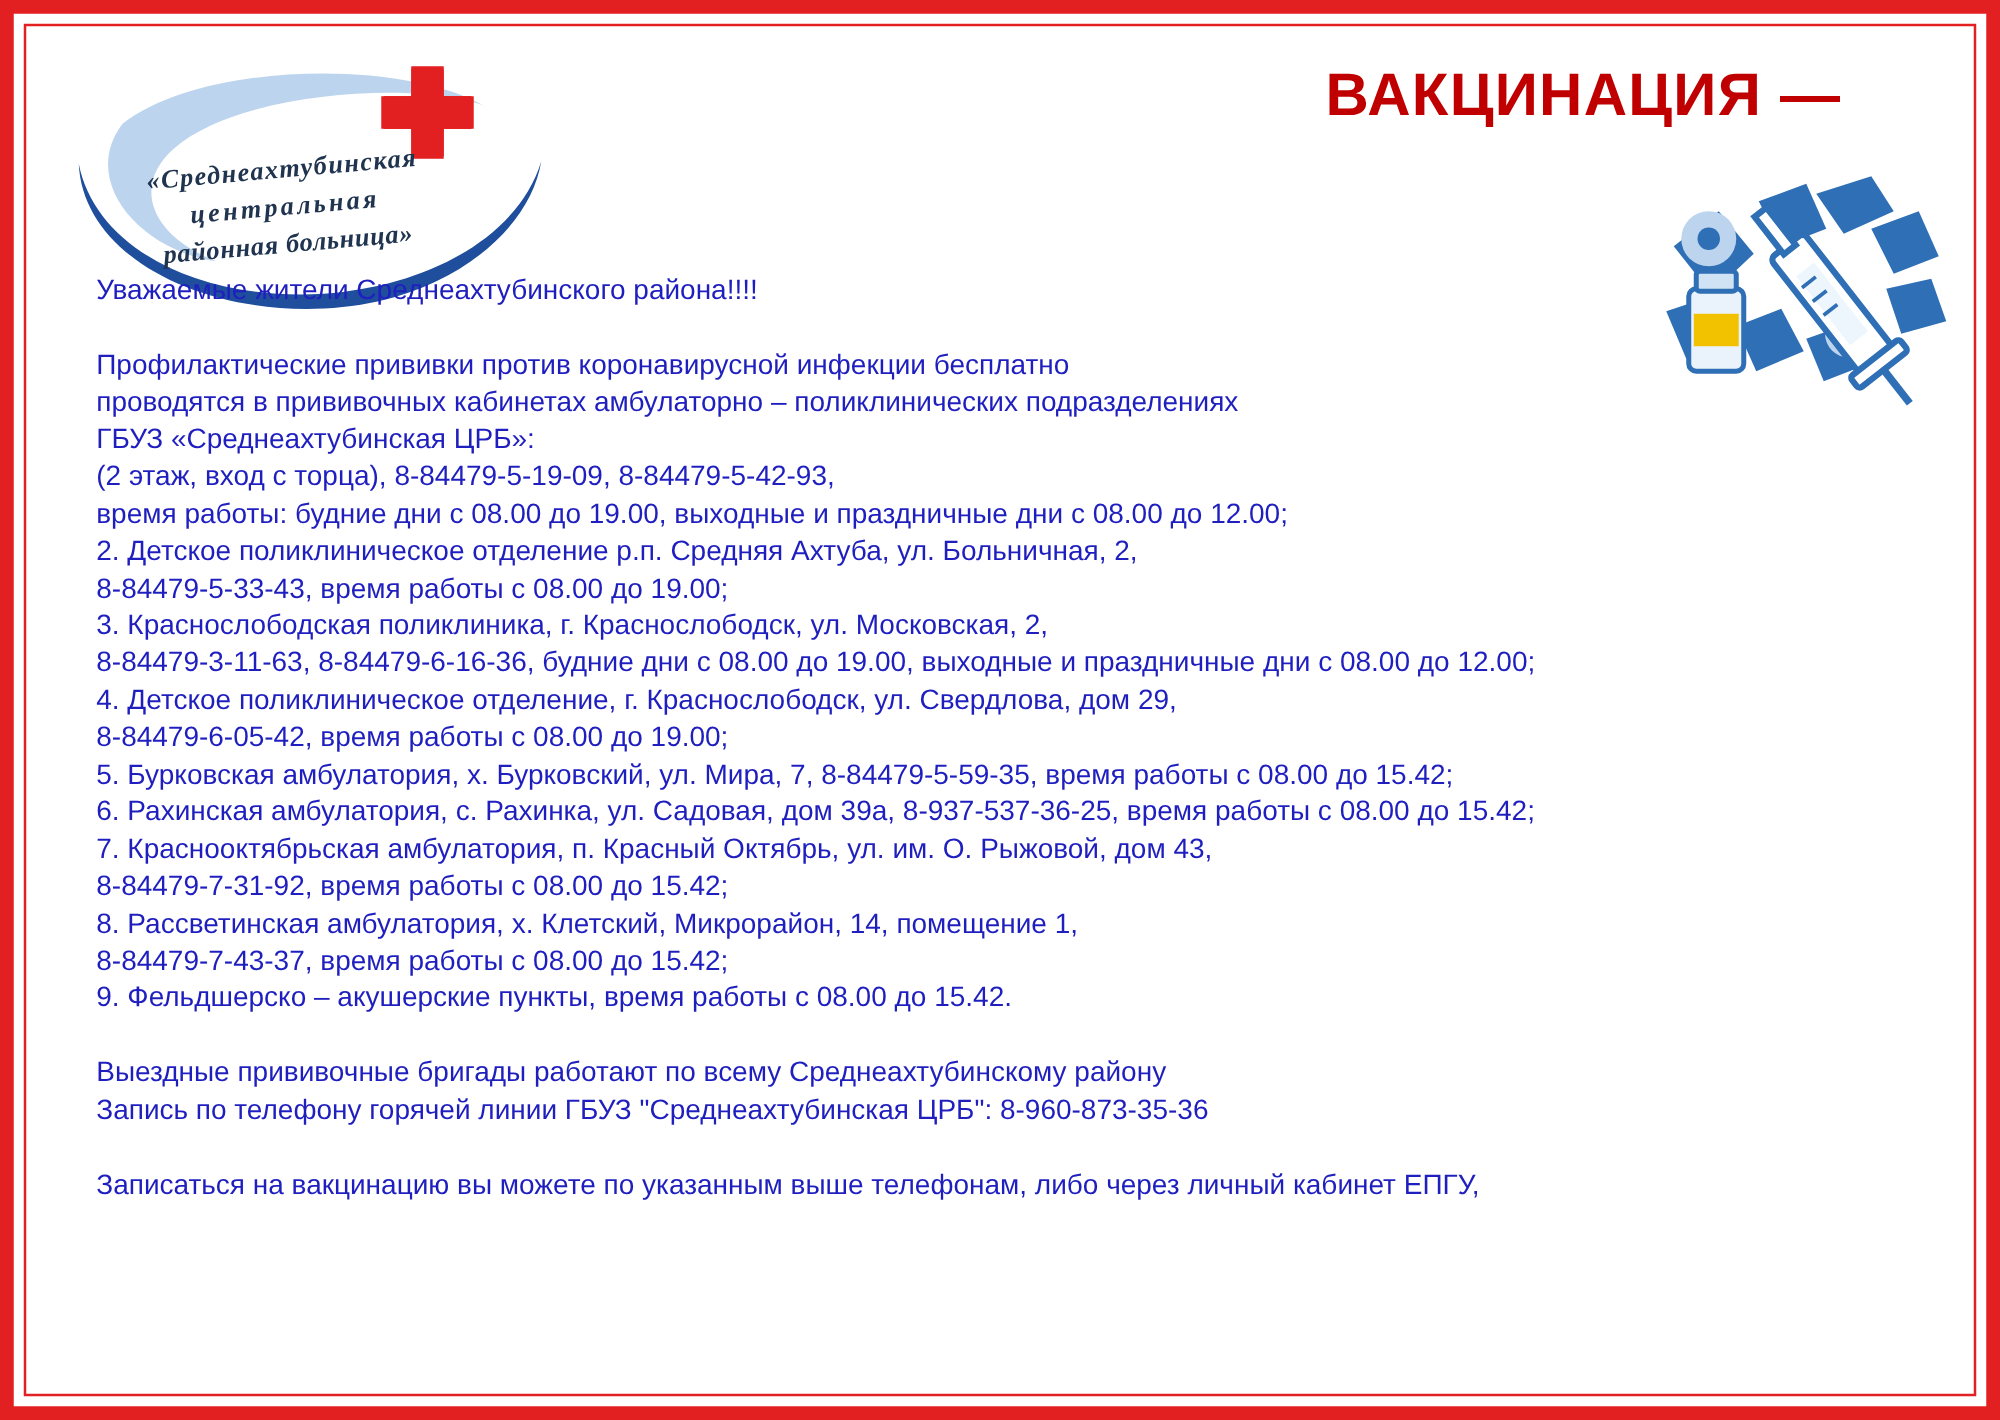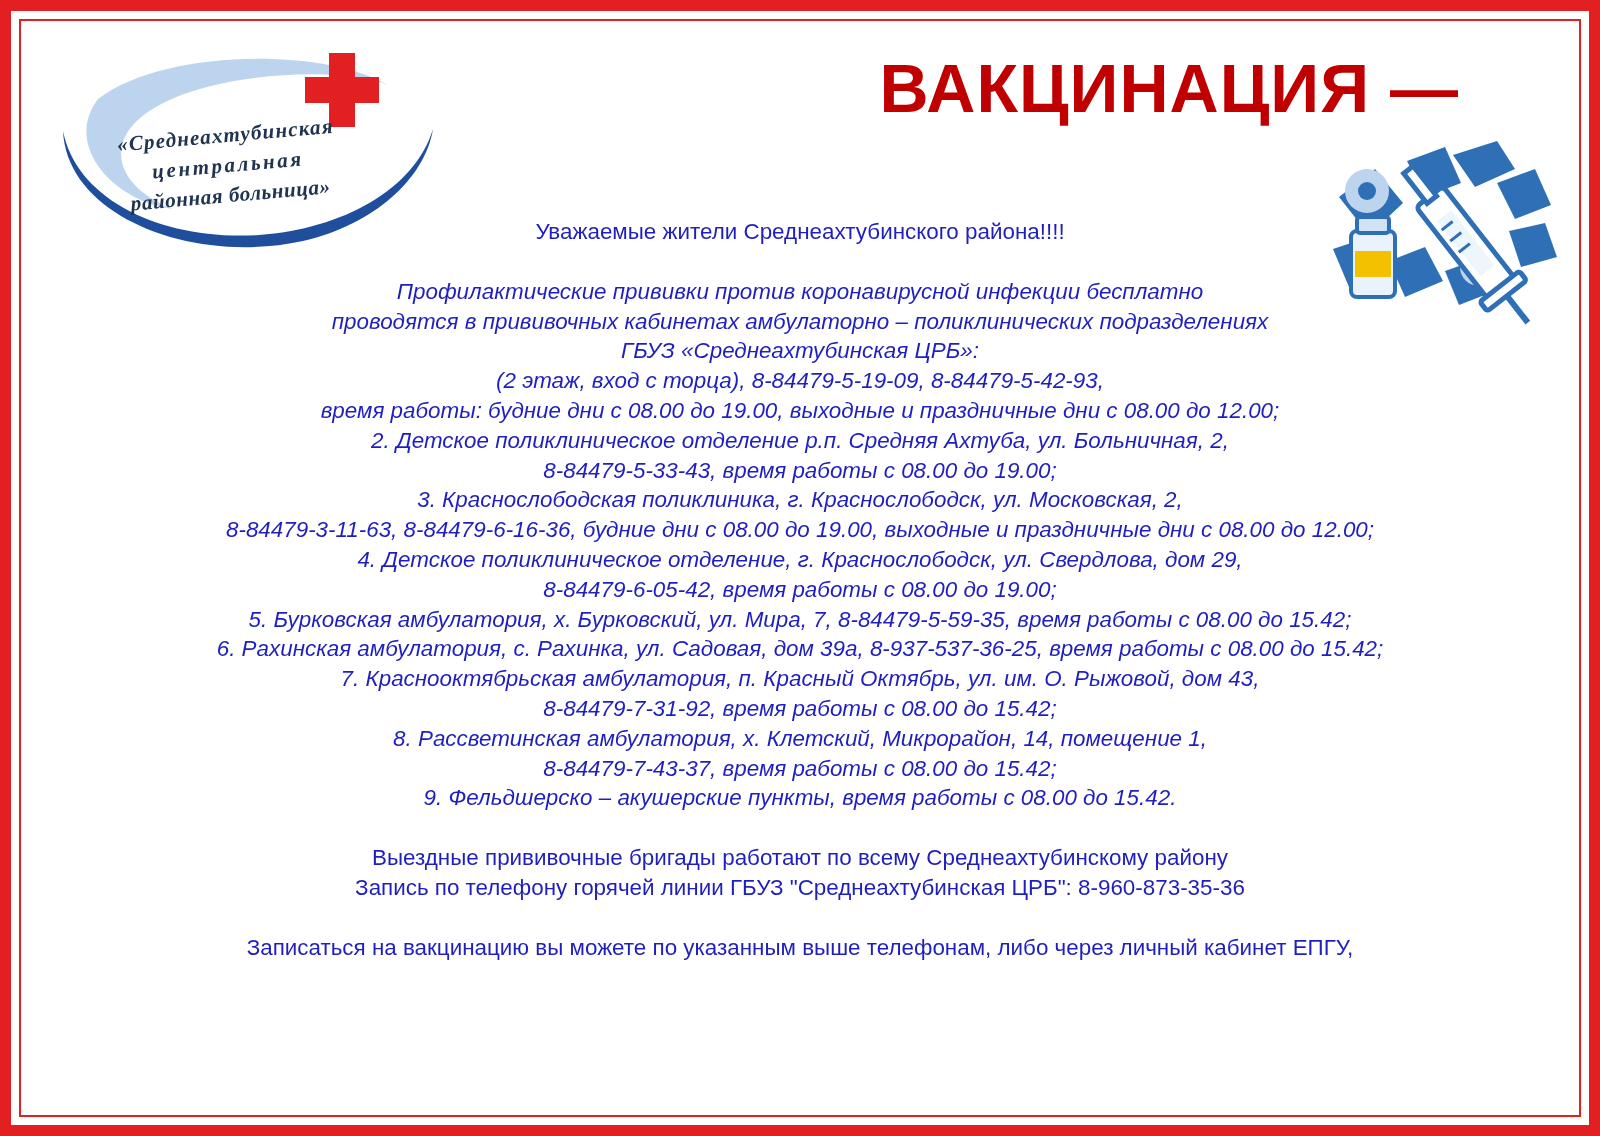--- a/index.html
+++ b/index.html
@@ -57,25 +57,25 @@
     letter-spacing: 0.2px;
     transform: rotate(-5deg);
   }
   .logo-text div:nth-child(1){ letter-spacing: 1.2px; }
   .logo-text div:nth-child(2){ letter-spacing: 2.6px; }
   .logo-text div:nth-child(3){ letter-spacing: 0.6px; }
 
   
   .title {
     position: absolute;
-    right: 120px;
+    right: 106px;
     top: 28px;
     font-family: "Liberation Sans", sans-serif;
     font-weight: bold;
-    font-size: 68px;
+    font-size: 48px;
     letter-spacing: 1px;
     color: #c00000;
     white-space: nowrap;
   }
 
   
   .syringe-art {
     position: absolute;
     right: 10px;
     top: 118px;
@@ -84,33 +84,32 @@
   }
 
   
   .content {
     position: absolute;
     left: 0;
     right: 0;
     top: 196px;
     padding: 0 56px;
     box-sizing: border-box;
-    text-align: center;
     color: #1f1fbf;
     font-size: 22.4px;
     line-height: 1.33;
   }
   .content .lead {
     margin-bottom: 30px;
     font-size: 22.4px;
   }
   .content p {
     margin: 0;
   }
-  .para-list p { margin: 0; font-style: italic; }
+  .para-list p { margin: 0; }
   .tail p { margin: 0; }
   .tail-gap { height: 30px; }
 </style>
 </head>
 <body>
 
 <div class="poster">
   <div class="poster-inner">
 
     <div class="logo">

